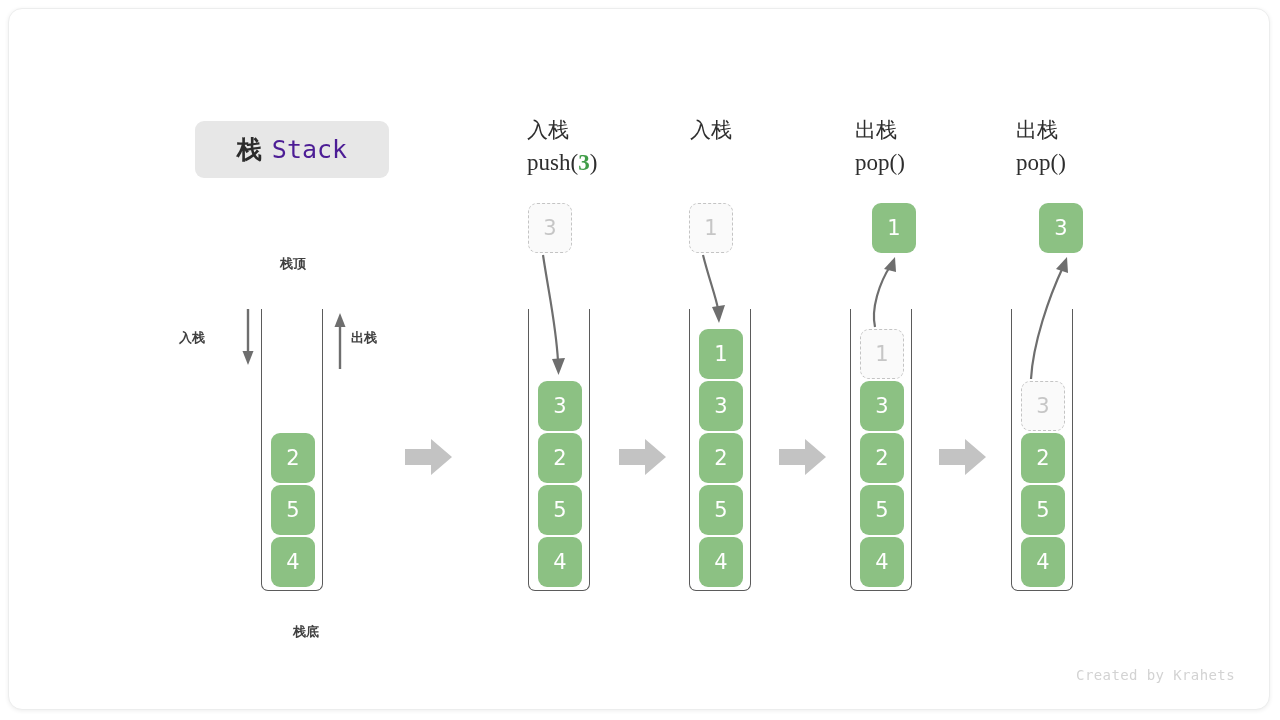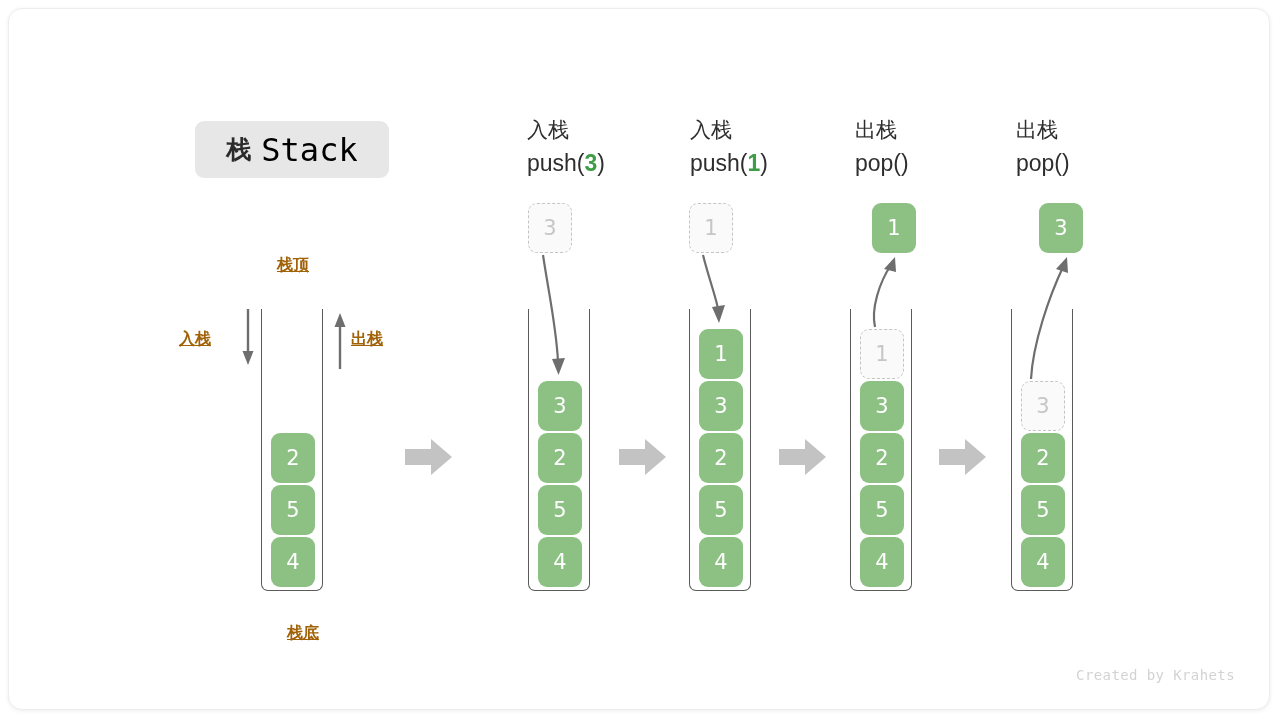--- a/index.html
+++ b/index.html
@@ -45,48 +45,47 @@
   }
   #title-chip .t-cn {
     font-family: "Liberation Sans", sans-serif;
     font-weight: bold;
     font-size: 25px;
     color: #2b2b2b;
     letter-spacing: 1px;
   }
   #title-chip .t-en {
     font-family: "DejaVu Sans Mono", monospace;
-    font-size: 32px;
-    color: #000000;
+    font-size: 25px;
+    color: #4c1d95;
     margin-left: 9px;
   }
 
   
   .cap-bold {
     font-family: "Liberation Sans", sans-serif;
     font-weight: bold;
-    font-size: 16px;
-    color: #a16207;
+    font-size: 13px;
+    color: #404040;
     white-space: nowrap;
-    text-decoration: underline;
   }
 
   
   .stage-head {
     width: 170px;
     line-height: 1.42;
   }
   .stage-head .op {
     font-family: "Liberation Sans", sans-serif;
     font-size: 21px;
     color: #2e2e2e;
     white-space: nowrap;
   }
   .stage-head .call {
-    font-family: Liberation Sans, sans-serif;
+    font-family: Liberation Serif, serif;
     font-size: 23px;
     color: #2e2e2e;
     white-space: nowrap;
     margin-top: 2px;
   }
   .stage-head .call .arg {
     color: #3f9c47;
     font-weight: bold;
   }
 
@@ -218,21 +217,20 @@
         </div>
       </div>
   </div>
 
   <svg class="abs blk-arrow" style="left:610px; top:428px;" viewBox="0 0 48 40">
     <polygon points="0,12 26,12 26,2 47,20 26,38 26,28 0,28" fill="#c3c3c3"></polygon>
   </svg>
 
   <div class="abs stage-head" style="left:681px; top:106px;">
     <div class="op">入栈</div>
-    <div class="call"><span>push(</span><span class="arg">1</span><span>)</span></div>
   </div>
 
   <div class="abs cell ghost" style="left:680px; top:194px;">
     <span>1</span>
   </div>
 
   <svg class="abs" style="left:691px; top:246px;" width="40" height="72">
     <path d="M3 0 C 9 24, 16 42, 18 54" stroke="#6e6e6e" stroke-width="2.2" fill="none"></path>
     <polygon points="19,68 12,52 25,50" fill="#6e6e6e"></polygon>
   </svg>

